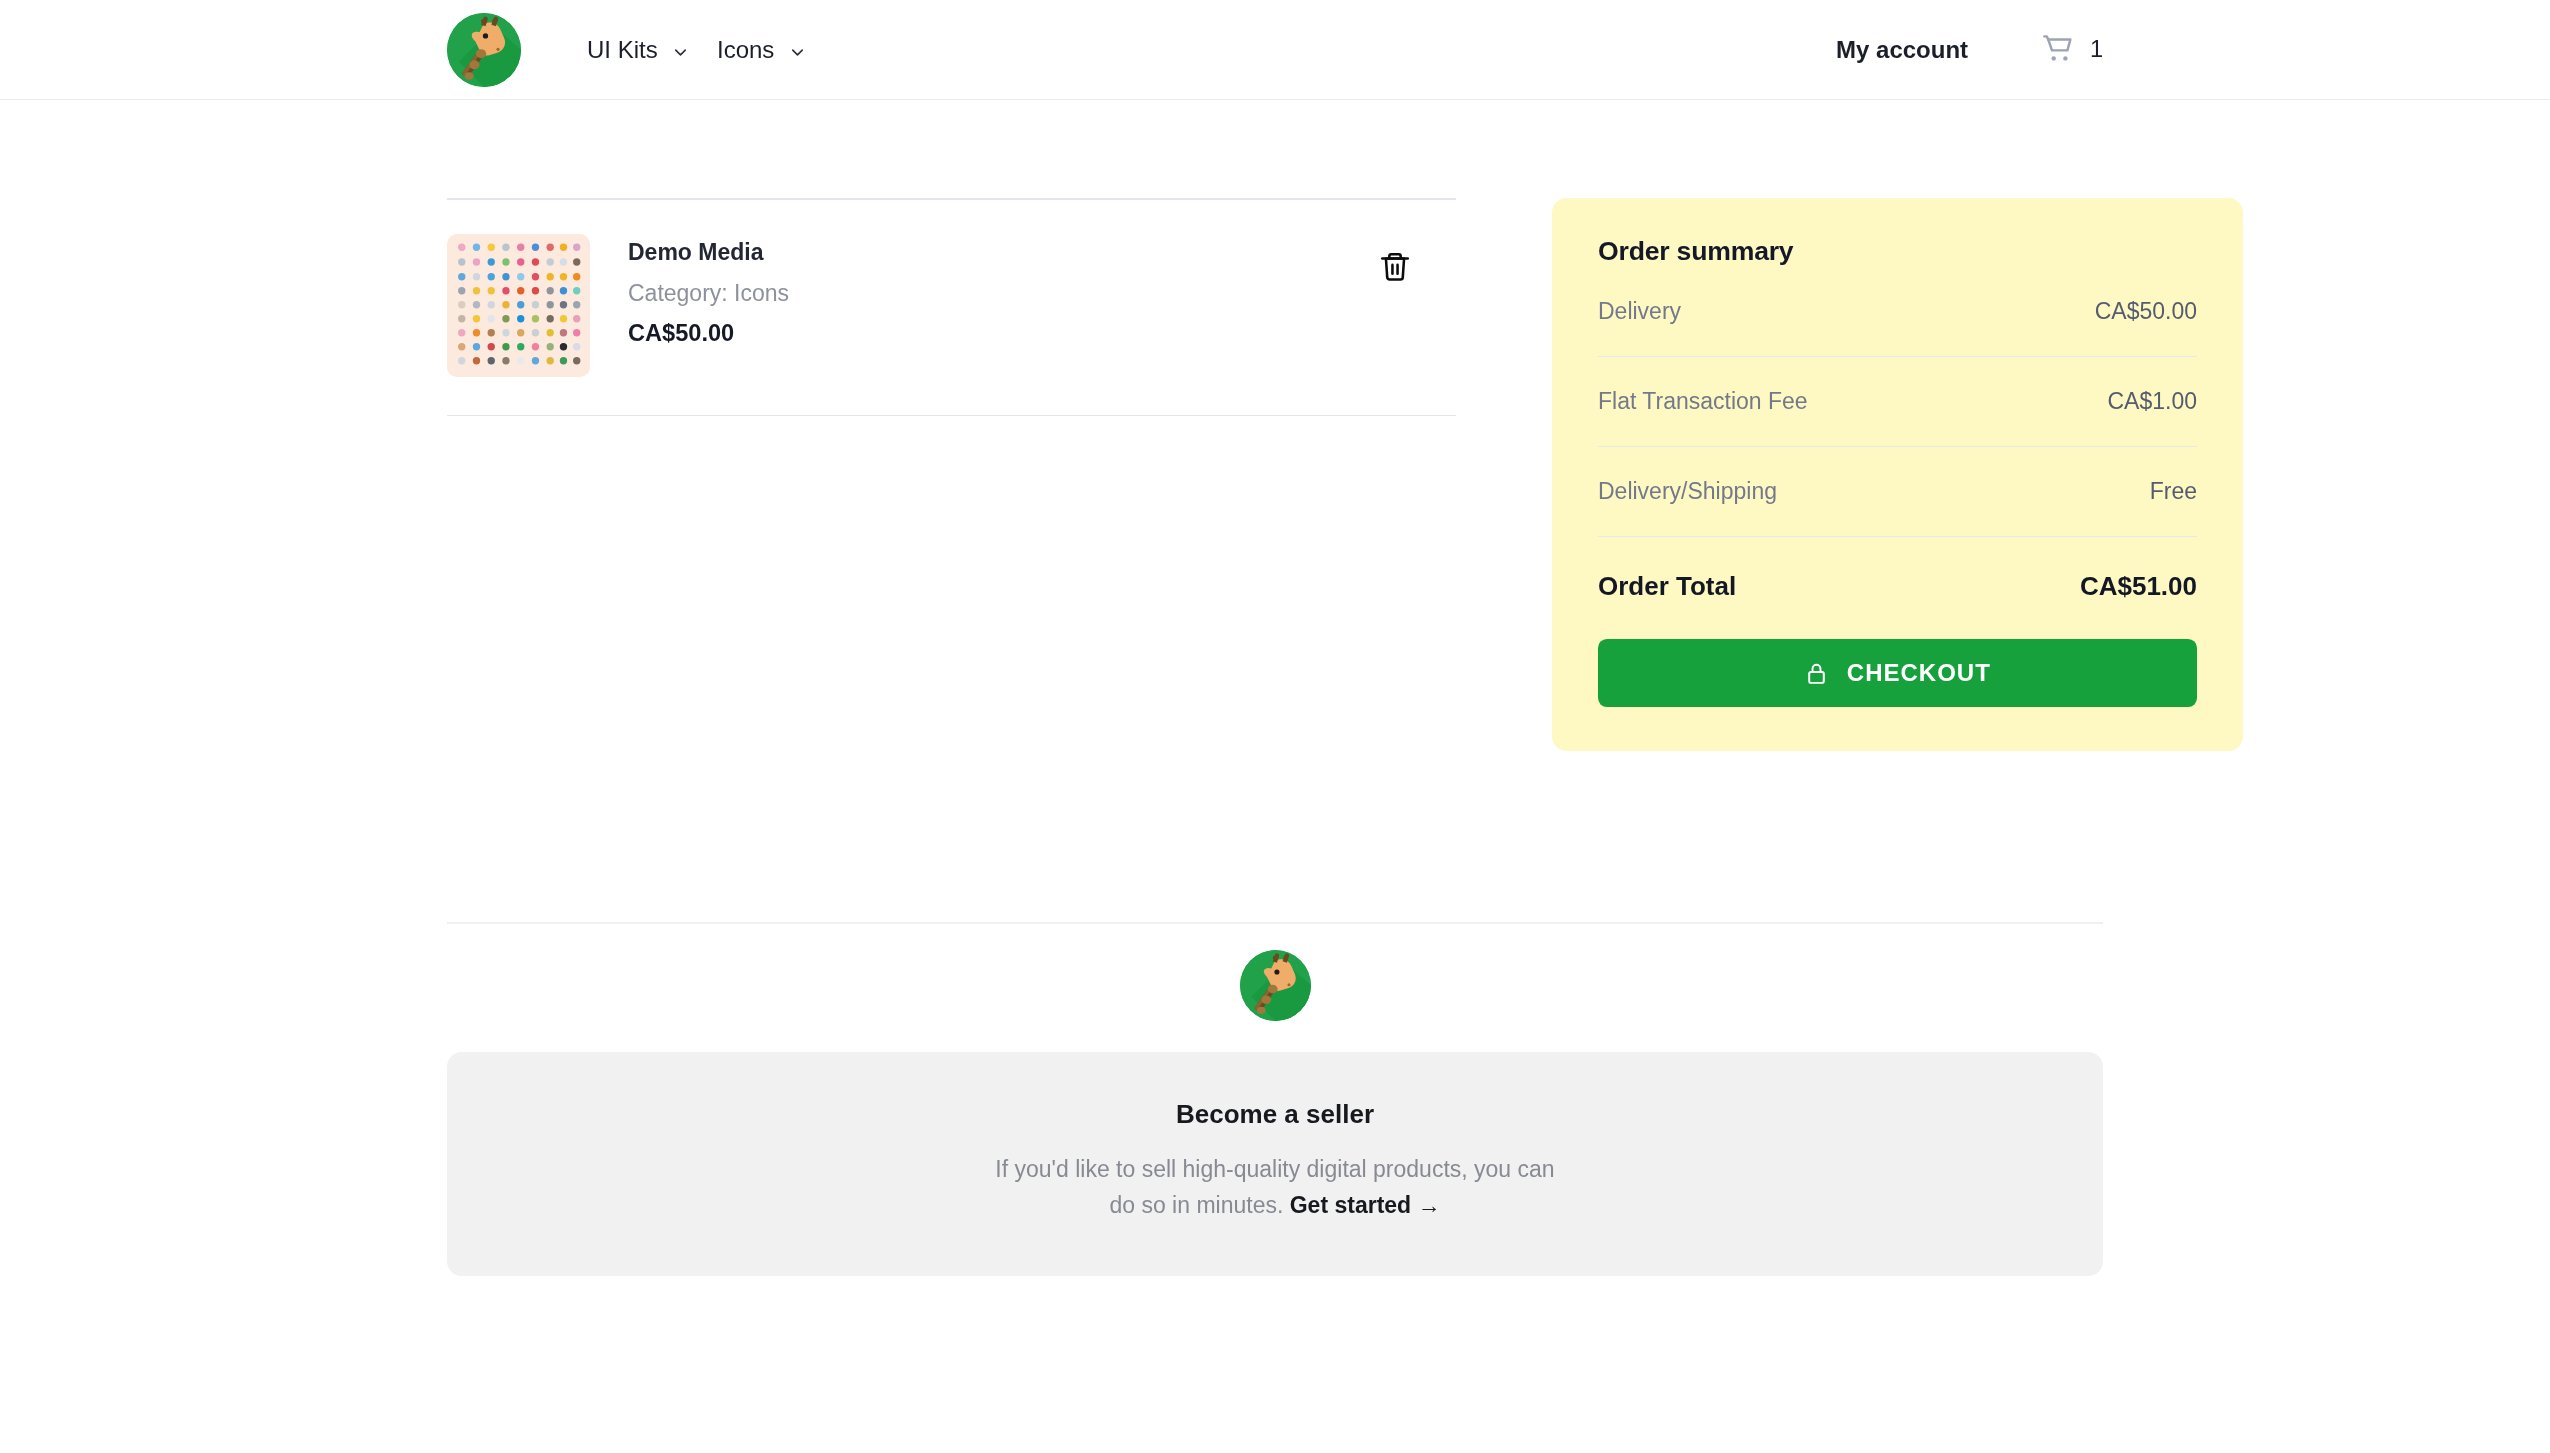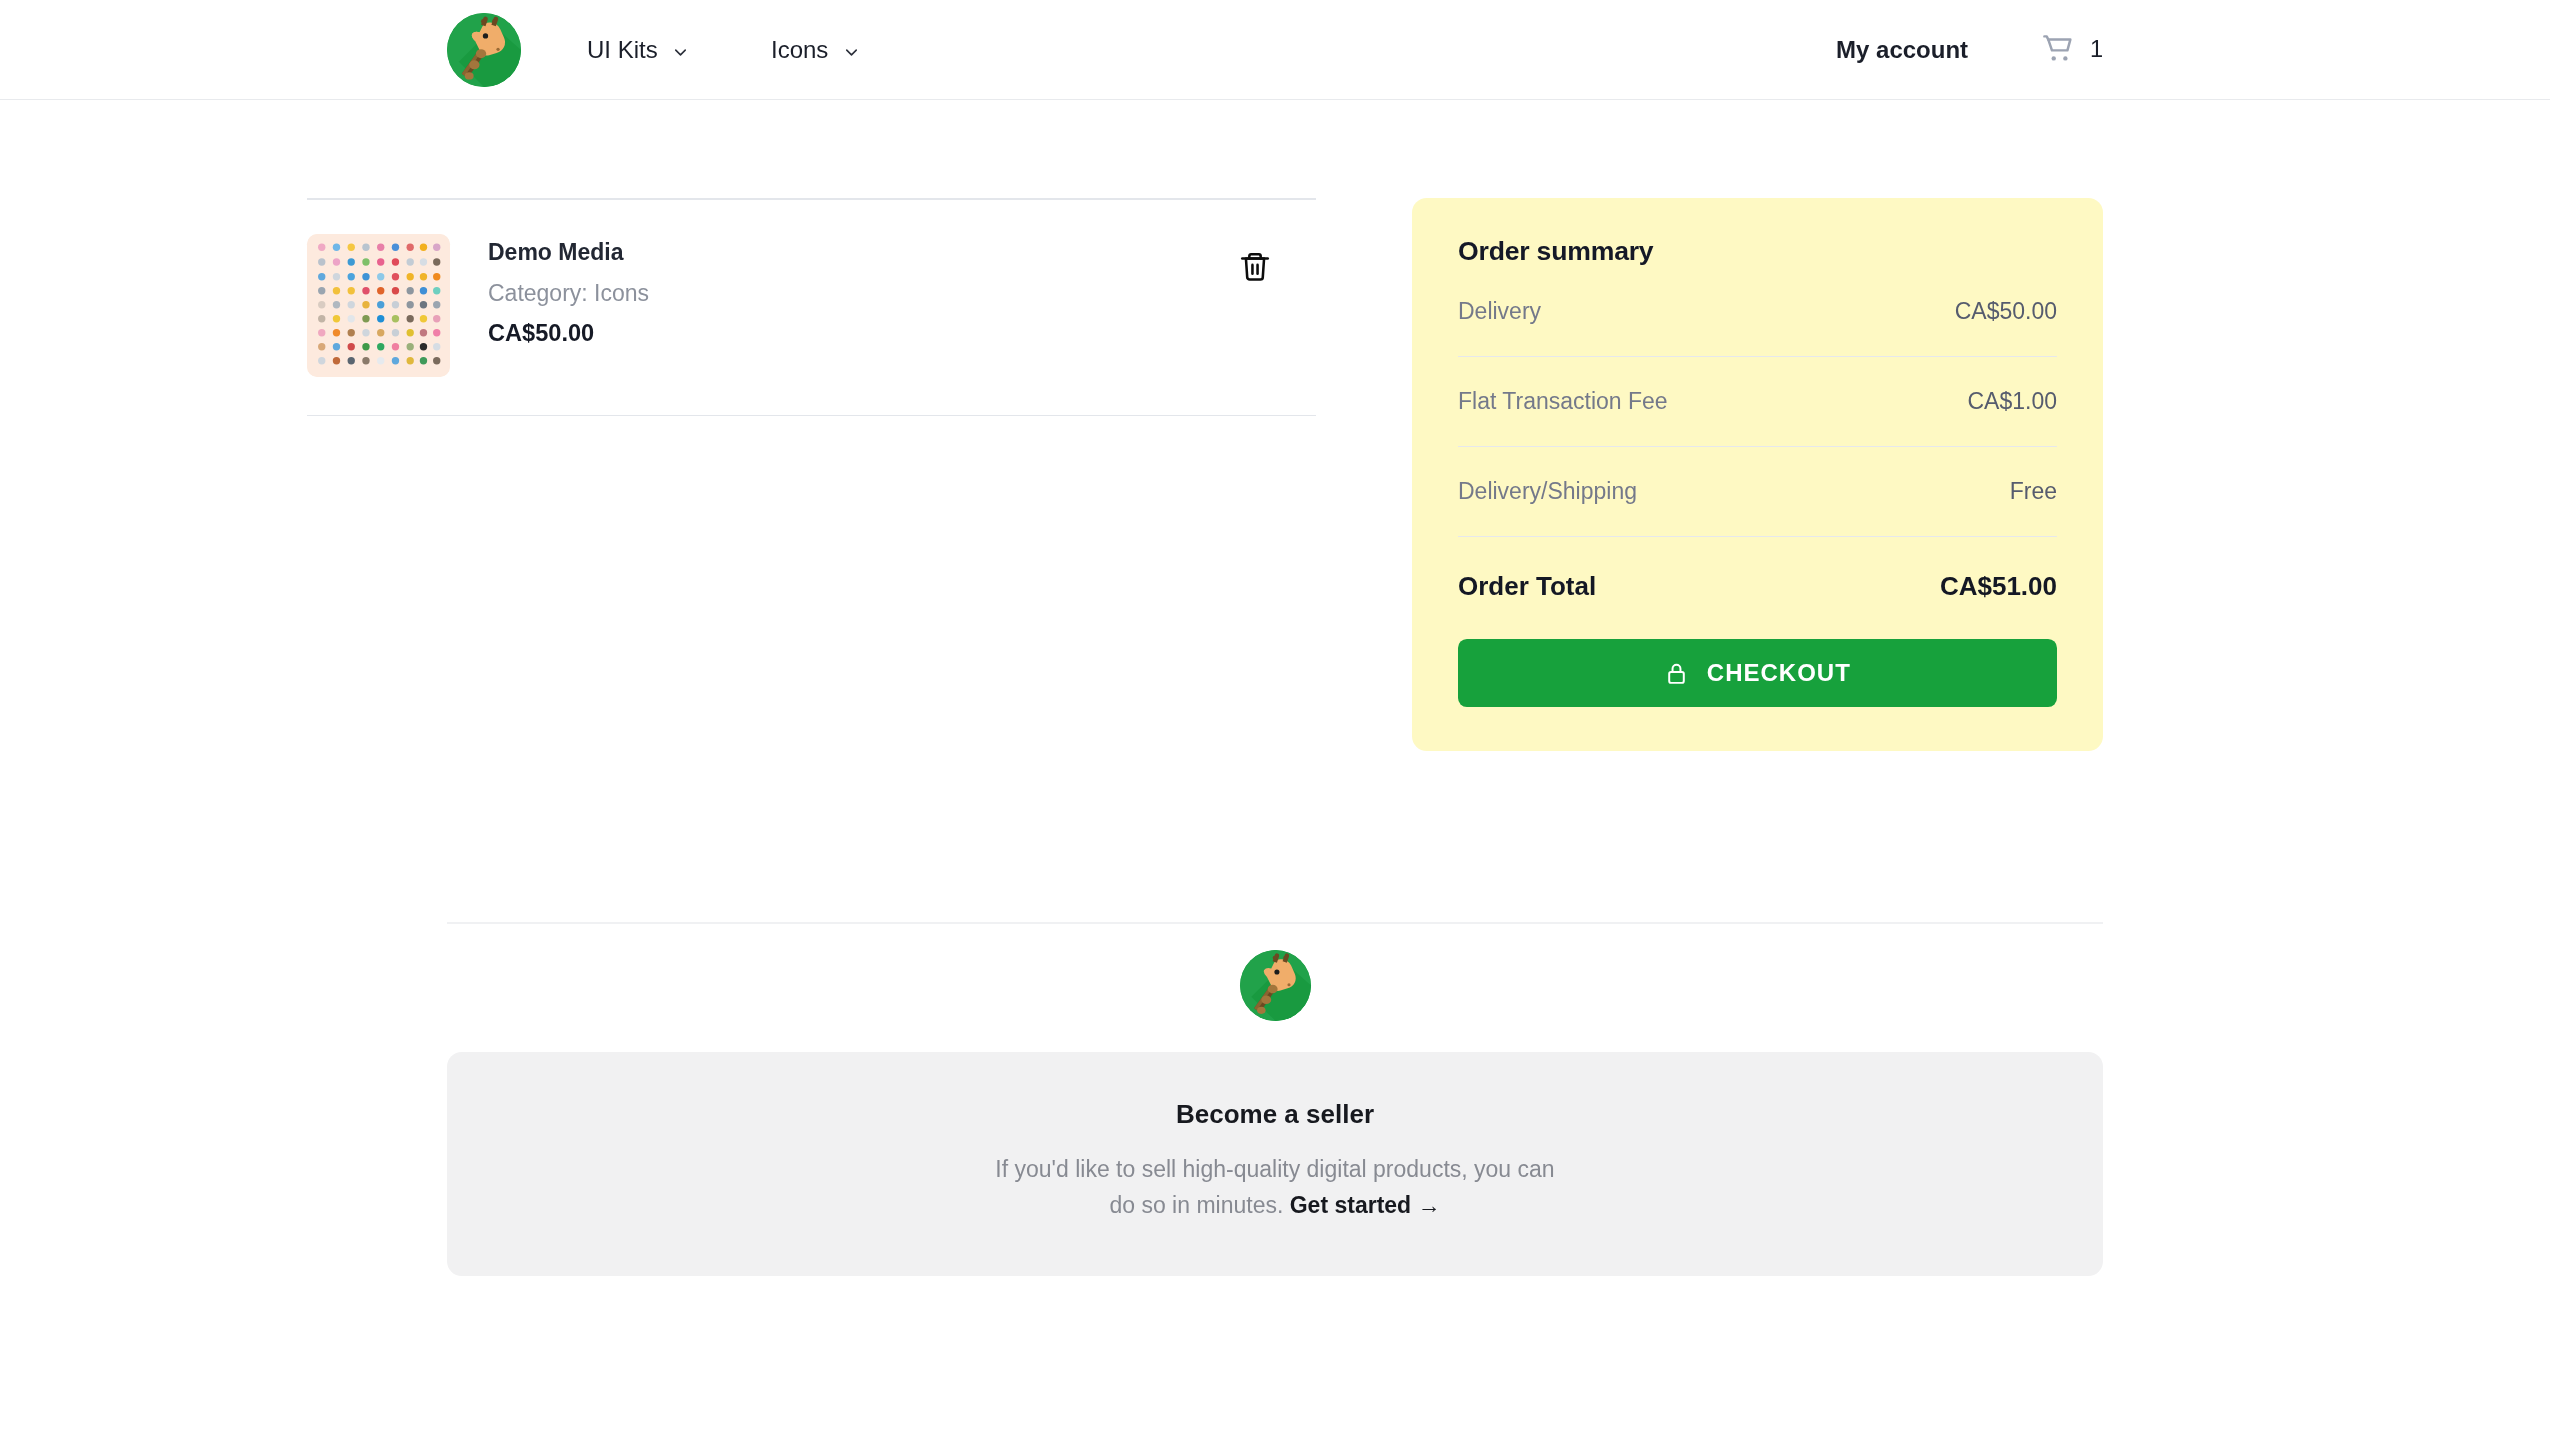--- a/index.html
+++ b/index.html
@@ -31,21 +31,21 @@
     border-radius: 50%;
     background: #21a24a;
     overflow: hidden;
     flex: 0 0 auto;
     display: block;
   }
   .nav-group {
     display: flex;
     align-items: flex-end;
     margin-left: 66px;
-    gap: 81px;
+    gap: 27px;
   }
   .nav-item {
     display: flex;
     align-items: center;
     gap: 13.3px;
     font-size: 24px;
     color: #1b1f2a;
     cursor: pointer;
     white-space: nowrap;
   }
@@ -84,21 +84,20 @@
     font-weight: 700;
     color: #141824;
     letter-spacing: -0.9px;
     margin-top: 120px;
   }
 
   .content-row {
     display: flex;
     margin-top: 98px;
     align-items: flex-start;
-    justify-content: flex-end;
   }
 
   .cart-col { width: 1009px; flex: 0 0 auto; }
 
   .hr-line { height: 1.5px; background: #e3e6eb; width: 100%; }
 
   .cart-item {
     display: flex;
     padding: 34px 0 38px 0;
     align-items: flex-start;

